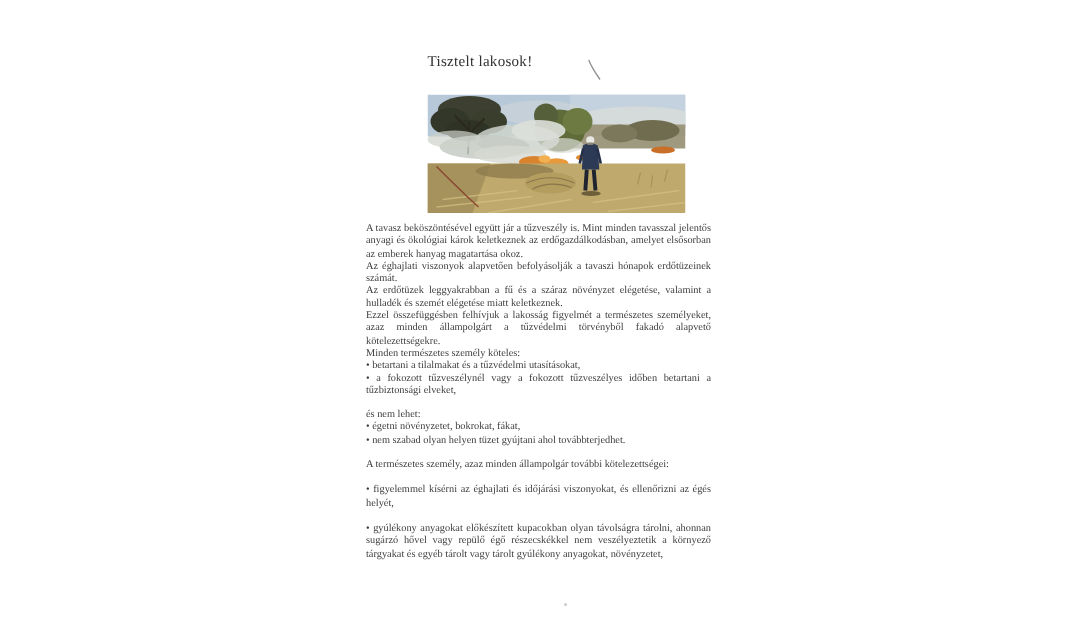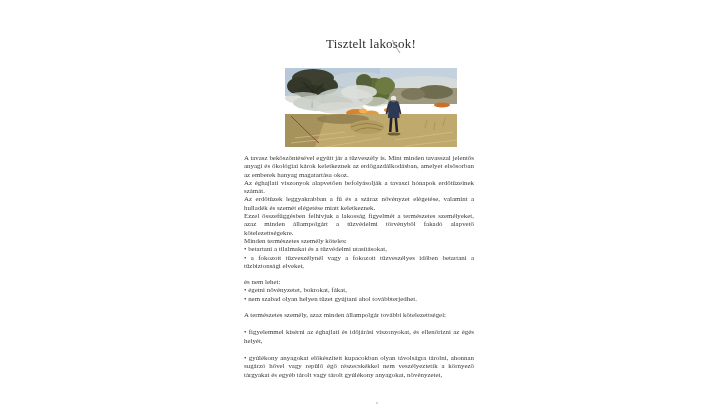--- a/index.html
+++ b/index.html
@@ -12,22 +12,21 @@
     overflow: hidden;
   }
   .doc-column {
     position: absolute;
     left: 244px; top: 36px;
     width: 230px;
   }
   .doc-title {
     width: 172px;
     margin-left: 41px;
-    text-align: center;
-    font-size: 13px;
+    font-size: 10px;
     letter-spacing: 0.2px;
     color: #303030;
     margin-bottom: 16px;
   }
   .pen-mark {
     position: absolute;
     left: 391px; top: 39px;
     width: 12px; height: 16px;
   }
   .fire-photo {

